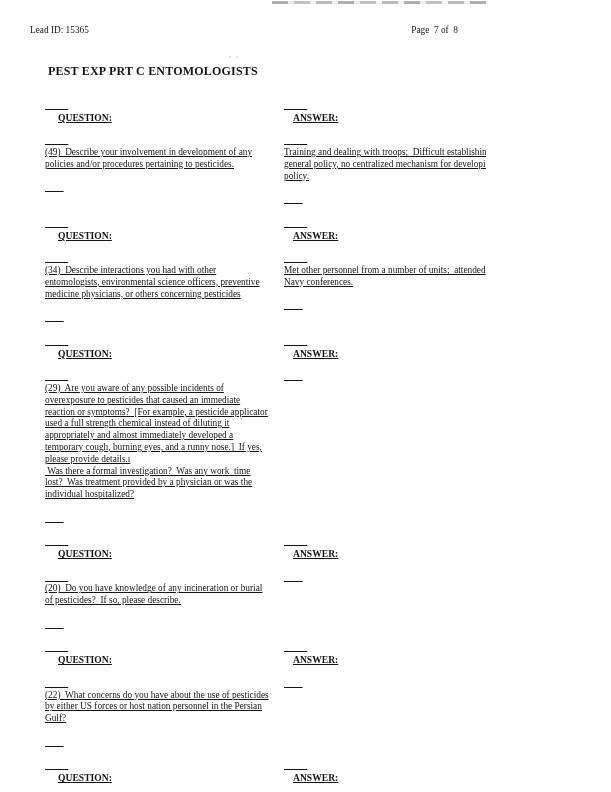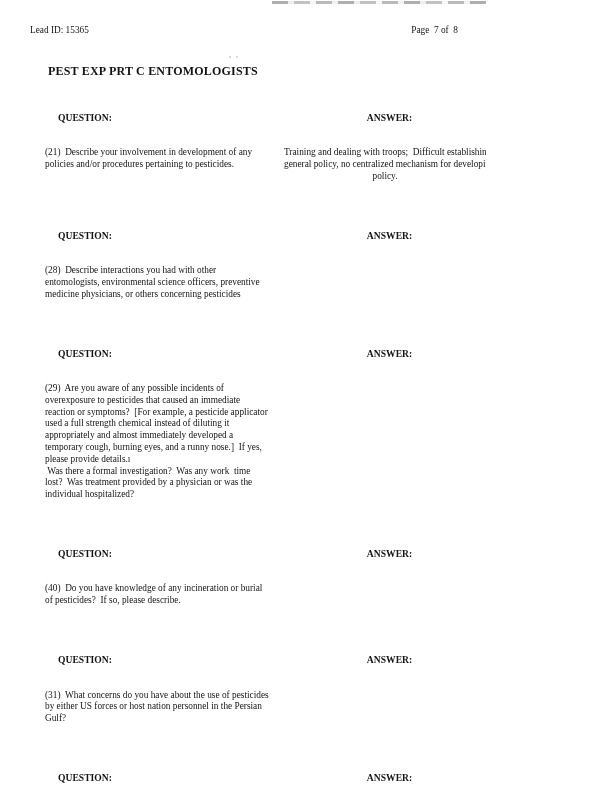--- a/index.html
+++ b/index.html
@@ -39,23 +39,24 @@
     margin:28px 0 9px 48px;
     font-weight:bold; font-size:12px;
     letter-spacing:.2px;
   }
   .qa-list { }
   .qa-row { display:flex; align-items:flex-start; }
   .cell {
     white-space:pre;
     font-size:9.3px; line-height:11.8px;
     overflow:visible;
+    text-decoration:underline;
   }
   .cell.q { flex:0 0 239px; width:239px; margin-left:45px; }
-  .cell.a { flex:1 1 auto; min-width:0;text-align:center; }
+  .cell.a { flex:1 1 auto; min-width:0; }
   .lbl { font-weight:bold; font-size:9.6px; padding-left:13px; line-height:11.8px; }
   .cell.a .lbl { padding-left:9px; }
 </style>
 </head>
 <body>
 
 <div class="page">
   <div class="scan-band"></div>
   <div class="scan-dots"></div>
 
@@ -64,40 +65,42 @@
     <span class="page-number">Page  7 of  8</span>
   </div>
 
   <div class="doc-title">PEST EXP PRT C ENTOMOLOGISTS</div>
 
   <div class="qa-list">
 
       <div class="qa-row">
         <div class="cell q">
           <div class="lbl">QUESTION:</div>
-          <div class="txt">(21)  Describe your involvement in development of any
+          <div class="txt">(49)  Describe your involvement in development of any
 policies and/or procedures pertaining to pesticides.</div>
         </div>
         <div class="cell a">
           <div class="lbl">ANSWER:</div>
           <div class="txt">Training and dealing with troops;  Difficult establishing
 general policy, no centralized mechanism for developing
 policy.</div>
         </div>
       </div>
 
       <div class="qa-row">
         <div class="cell q">
           <div class="lbl">QUESTION:</div>
-          <div class="txt">(28)  Describe interactions you had with other
+          <div class="txt">(34)  Describe interactions you had with other
 entomologists, environmental science officers, preventive
 medicine physicians, or others concerning pesticides</div>
         </div>
         <div class="cell a">
           <div class="lbl">ANSWER:</div>
+          <div class="txt">Met other personnel from a number of units;  attended
+Navy conferences.</div>
         </div>
       </div>
 
       <div class="qa-row">
         <div class="cell q">
           <div class="lbl">QUESTION:</div>
           <div class="txt">(29)  Are you aware of any possible incidents of
 overexposure to pesticides that caused an immediate
 reaction or symptoms?  [For example, a pesticide applicator
 used a full strength chemical instead of diluting it
@@ -109,32 +112,32 @@
 individual hospitalized?</div>
         </div>
         <div class="cell a">
           <div class="lbl">ANSWER:</div>
         </div>
       </div>
 
       <div class="qa-row">
         <div class="cell q">
           <div class="lbl">QUESTION:</div>
-          <div class="txt">(40)  Do you have knowledge of any incineration or burial
+          <div class="txt">(20)  Do you have knowledge of any incineration or burial
 of pesticides?  If so, please describe.</div>
         </div>
         <div class="cell a">
           <div class="lbl">ANSWER:</div>
         </div>
       </div>
 
       <div class="qa-row">
         <div class="cell q">
           <div class="lbl">QUESTION:</div>
-          <div class="txt">(31)  What concerns do you have about the use of pesticides
+          <div class="txt">(22)  What concerns do you have about the use of pesticides
 by either US forces or host nation personnel in the Persian
 Gulf?</div>
         </div>
         <div class="cell a">
           <div class="lbl">ANSWER:</div>
         </div>
       </div>
 
       <div class="qa-row">
         <div class="cell q">

